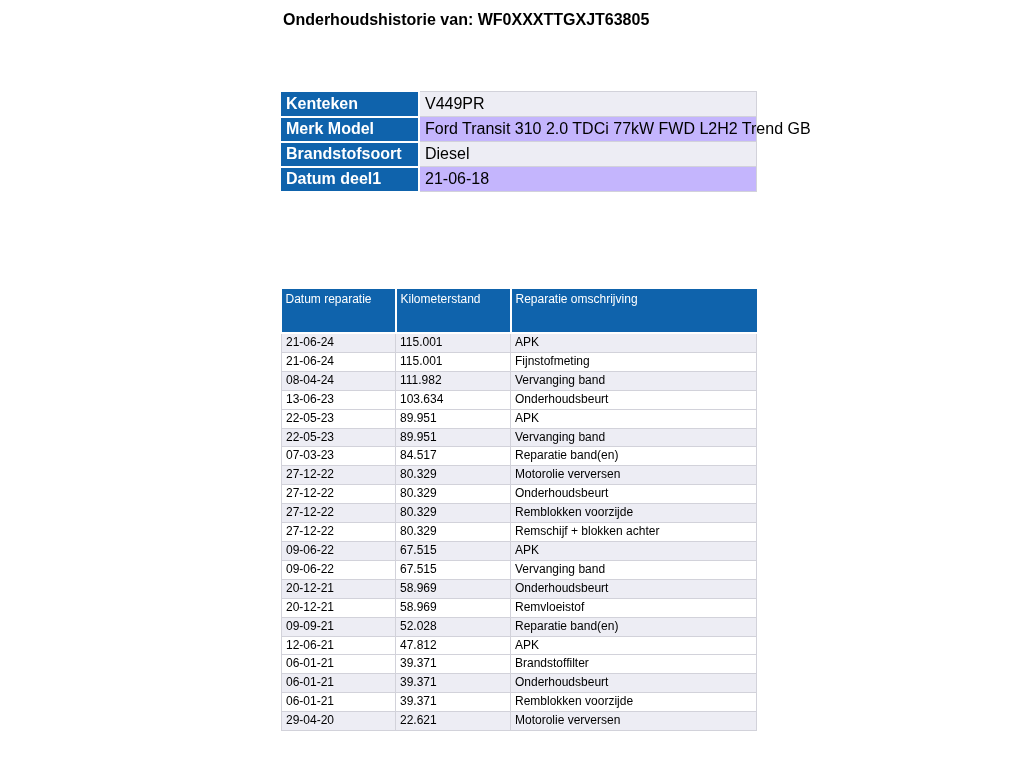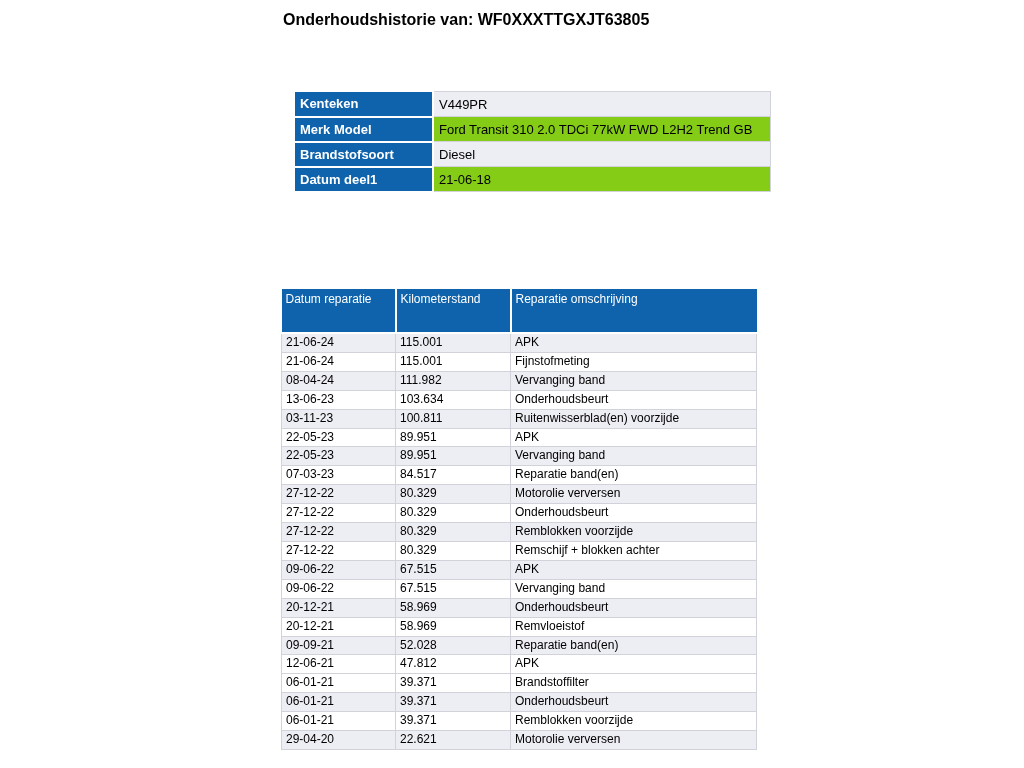--- a/index.html
+++ b/index.html
@@ -31,40 +31,40 @@
     top: 11px;
     margin: 0;
     font-size: 16px;
     font-weight: bold;
     color: #000000;
     white-space: nowrap;
   }
   
   .info-table {
     position: absolute;
-    left: 295px;
+    left: 281px;
     top: 91px;
     width: 475px;
     border-collapse: collapse;
     table-layout: fixed;
-    font-size: 13px;
+    font-size: 16px;
   }
   .info-table th {
     background: var(--blue);
     color: #ffffff;
     font-weight: bold;
     text-align: left;
     padding: 0 0 0 5px;
     height: 25px;
     border-bottom: 2px solid #ffffff;
     border-right: 2px solid #ffffff;
     white-space: nowrap;
   }
   .info-table td {
-    background: #84cc16;
+    background: #c4b5fd;
     padding: 0 0 0 5px;
     height: 25px;
     border: 1px solid var(--cell-border);
     white-space: nowrap;
   }
   .info-table tr:nth-child(odd) td { background: var(--row-alt); }
   
   .history-table {
     position: absolute;
     left: 281px;
@@ -158,25 +158,20 @@
         <tr class="odd">
           <td>08-04-24</td>
           <td>111.982</td>
           <td>Vervanging band</td>
         </tr>
         <tr class="even">
           <td>13-06-23</td>
           <td>103.634</td>
           <td>Onderhoudsbeurt</td>
         </tr>
-        <tr class="odd">
-          <td>03-11-23</td>
-          <td>100.811</td>
-          <td>Ruitenwisserblad(en) voorzijde</td>
-        </tr>
         <tr class="even">
           <td>22-05-23</td>
           <td>89.951</td>
           <td>APK</td>
         </tr>
         <tr class="odd">
           <td>22-05-23</td>
           <td>89.951</td>
           <td>Vervanging band</td>
         </tr>

